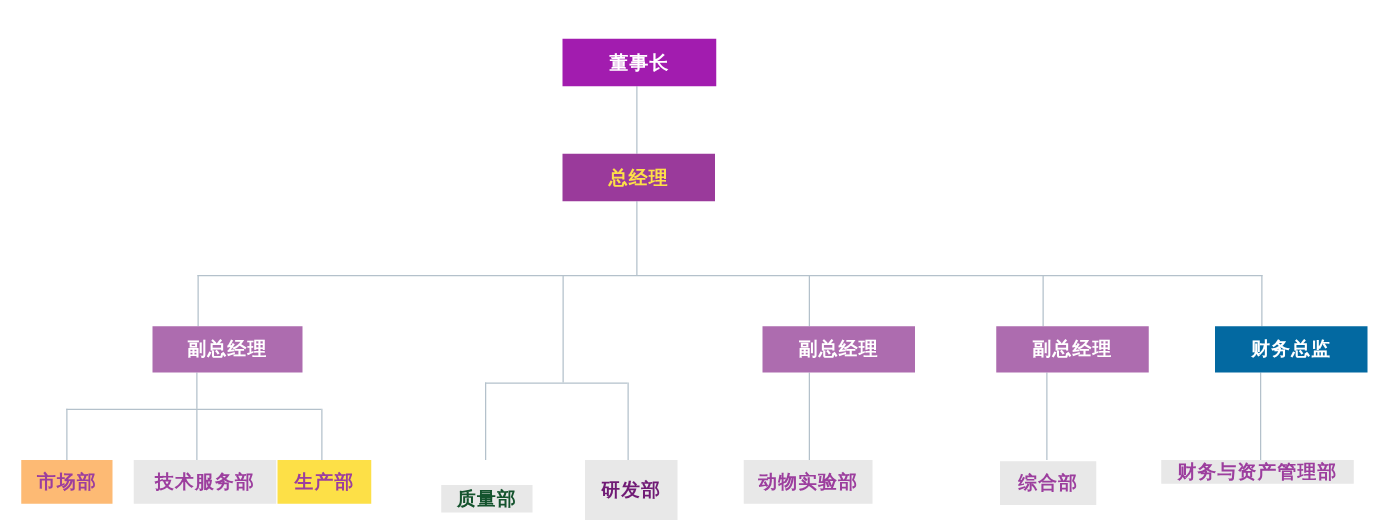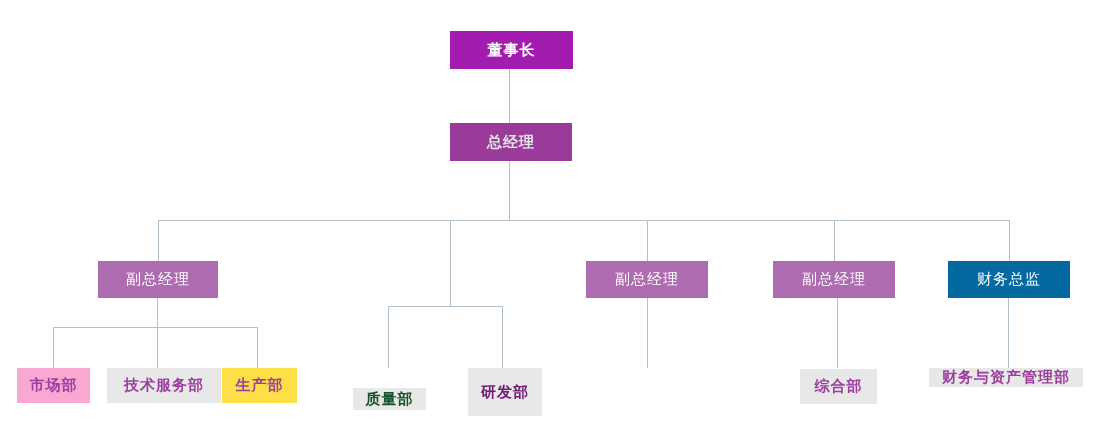--- a/index.html
+++ b/index.html
@@ -23,21 +23,22 @@
     box-sizing: border-box;
     font-size: 15px;
     letter-spacing: 1px;
     white-space: nowrap;
     z-index: 2;
   }
   .node.executive {
     font-weight: 600;
   }
   .node.manager {
-    font-weight: 400;
+    font-weight: 700;
+    margin-left: 24px;
   }
   .node.department {
     font-weight: 600;
   }
   .connector {
     position: absolute;
     z-index: 1;
   }
 </style>
 </head>
@@ -57,25 +58,26 @@
     <div class="connector" style="left: 53px; top: 327px; width: 1px; height: 41px; background: rgb(180, 193, 203);"></div>
     <div class="connector" style="left: 157px; top: 327px; width: 1px; height: 41px; background: rgb(180, 193, 203);"></div>
     <div class="connector" style="left: 257px; top: 327px; width: 1px; height: 41px; background: rgb(180, 193, 203);"></div>
     <div class="connector" style="left: 388px; top: 306px; width: 114px; height: 1px; background: rgb(180, 193, 203);"></div>
     <div class="connector" style="left: 388px; top: 306px; width: 1px; height: 62px; background: rgb(180, 193, 203);"></div>
     <div class="connector" style="left: 502px; top: 306px; width: 1px; height: 62px; background: rgb(180, 193, 203);"></div>
     <div class="connector" style="left: 647px; top: 298px; width: 1px; height: 70px; background: rgb(180, 193, 203);"></div>
     <div class="connector" style="left: 837px; top: 298px; width: 1px; height: 70px; background: rgb(180, 193, 203);"></div>
     <div class="connector" style="left: 1008px; top: 298px; width: 1px; height: 70px; background: rgb(180, 193, 203);"></div>
     <div class="node executive" style="left: 450px; top: 31px; width: 123px; height: 38px; background: #a21caf; color: rgb(255, 255, 255);">董事长</div>
-    <div class="node executive" style="left: 450px; top: 123px; width: 122px; height: 38px; background: rgb(154, 58, 155); color: #e5e5e5;">总经理</div>
+    <div class="node executive" style="left: 450px; top: 123px; width: 122px; height: 38px; background: rgb(154, 58, 155); color: #fde047;">总经理</div>
     <div class="node manager" style="left: 98px; top: 261px; width: 120px; height: 37px; background: rgb(173, 108, 175); color: rgb(255, 255, 255);">副总经理</div>
     <div class="node manager" style="left: 586px; top: 261px; width: 122px; height: 37px; background: rgb(173, 108, 175); color: rgb(255, 255, 255);">副总经理</div>
     <div class="node manager" style="left: 773px; top: 261px; width: 122px; height: 37px; background: rgb(173, 108, 175); color: rgb(255, 255, 255);">副总经理</div>
     <div class="node manager" style="left: 948px; top: 261px; width: 122px; height: 37px; background: #0369a1; color: rgb(255, 255, 255);">财务总监</div>
-    <div class="node department" style="left: 17px; top: 368px; width: 73px; height: 35px; background: #f9a8d4; color: rgb(156, 62, 158);">市场部</div>
+    <div class="node department" style="left: 17px; top: 368px; width: 73px; height: 35px; background: #fdba74; color: rgb(156, 62, 158);">市场部</div>
     <div class="node department" style="left: 107px; top: 368px; width: 114px; height: 35px; background: rgb(232, 232, 232); color: rgb(156, 62, 158);">技术服务部</div>
     <div class="node department" style="left: 222px; top: 368px; width: 75px; height: 35px; background: #fde047; color: rgb(156, 62, 158);">生产部</div>
     <div class="node department" style="left: 353px; top: 388px; width: 73px; height: 22px; background: rgb(232, 232, 232); color: #14532d;">质量部</div>
     <div class="node department" style="left: 468px; top: 368px; width: 74px; height: 48px; background: rgb(232, 232, 232); color: #701a75;">研发部</div>
+    <div class="node department" style="left: 595px; top: 368px; width: 103px; height: 35px; background: rgb(232, 232, 232); color: rgb(156, 62, 158);">动物实验部</div>
     <div class="node department" style="left: 800px; top: 369px; width: 77px; height: 35px; background: rgb(232, 232, 232); color: rgb(156, 62, 158);">综合部</div>
     <div class="node department" style="left: 929px; top: 368px; width: 154px; height: 19px; background: rgb(232, 232, 232); color: rgb(156, 62, 158);">财务与资产管理部</div>
   </div>
 
 </body></html>

